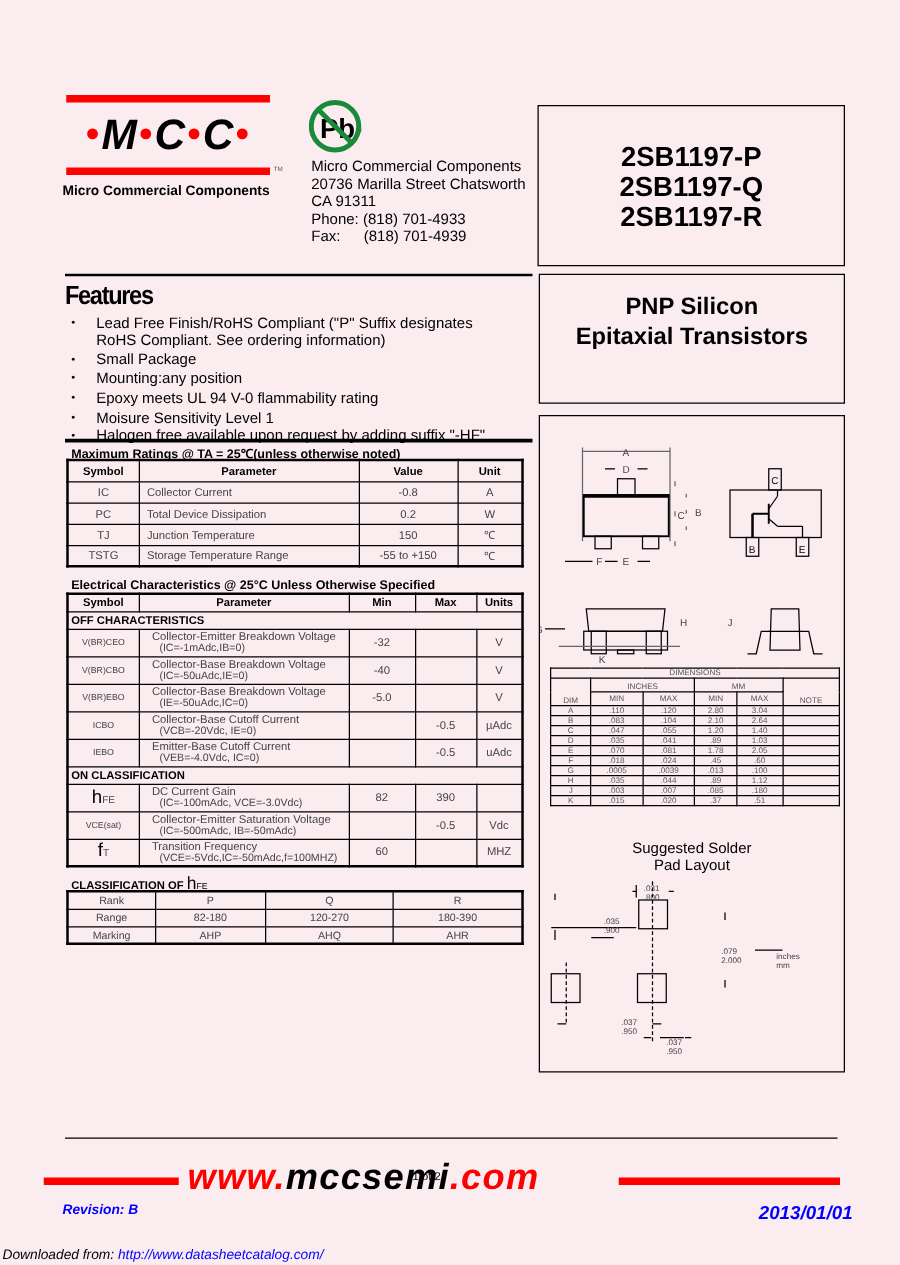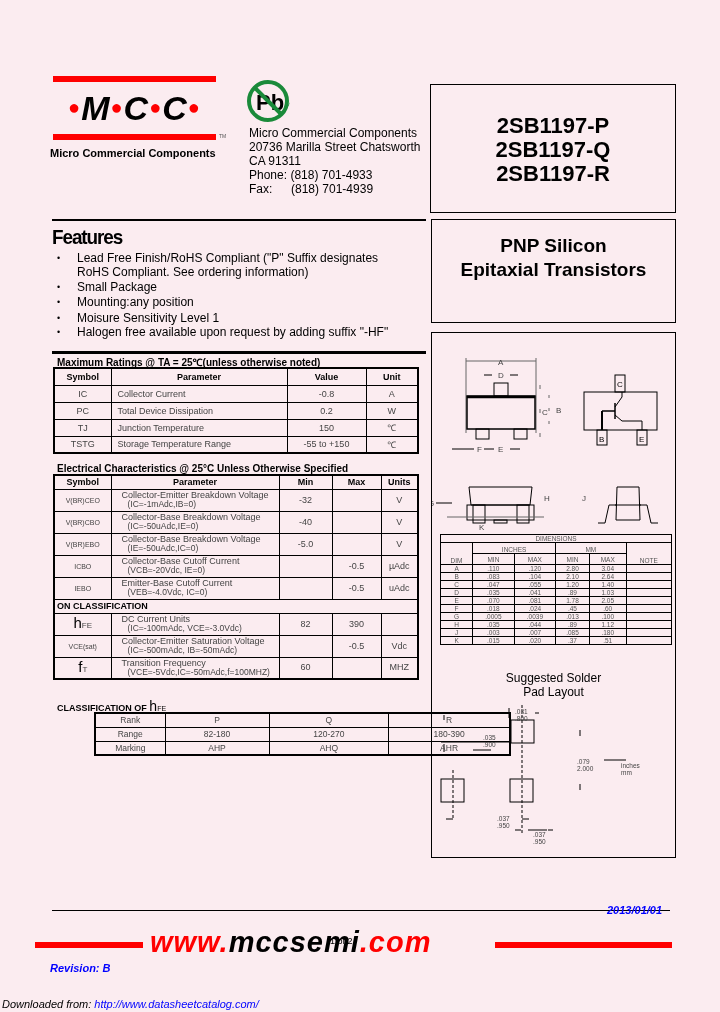--- a/index.html
+++ b/index.html
@@ -48,38 +48,38 @@
 
   .elec { left: 53px; top: 474px; width: 366px; border: 2px solid #000; }
   .elec th { height: 14px; }
   .elec td { height: 22px; line-height: 9px; }
   .elec td.param { text-align: left; padding-left: 10px; }
   .elec td.section { border-left: none; border-right: none; text-align: left; font-weight: bold; color: #000; height: 14px; padding-left: 2px; background: #fbecf0; }
   .elec .sub { display: block; padding-left: 6px; font-size: 8.5px; }
   .sym-big { font-size: 15px; color: #000; }
 
   .cls-title { position: absolute; left: 57px; top: 698px; font-size: 9px; font-weight: bold; }
-  .cls { left: 53px; top: 712px; width: 417px; border: 2px solid #000; margin-left: 41px; }
+  .cls { left: 53px; top: 712px; width: 366px; border: 2px solid #000; }
   .cls td { height: 14px; font-size: 8.5px; }
 
   
   .dims { left: 440px; top: 533px; width: 232px; }
   .dims td { font-size: 6.5px; height: 8px; line-height: 7px; color: #555; padding: 0 1px; }
   .dims .hd td { color: #555; }
 
   .solder-title { position: absolute; left: 431px; top: 671px; width: 245px; text-align: center; font-size: 12px; line-height: 14px; }
   .tiny { position: absolute; font-size: 6.5px; color: #444; line-height: 7px; }
 
   
   .foot-bar { position: absolute; height: 6px; background: #ff0000; top: 942px; }
   .url { position: absolute; left: 150px; top: 926px; font-size: 29px; font-weight: bold; font-style: italic; letter-spacing: 1px; line-height: 32px; }
   .url .red { color: #ff0000; }
   .rev { position: absolute; left: 50px; top: 962px; font-size: 11px; font-weight: bold; font-style: italic; color: #0000ff; }
   .page { position: absolute; left: 330px; top: 936px; font-size: 9px; }
-  .date { position: absolute; left: 607px; top: 904px; font-size: 11px; font-weight: bold; font-style: italic; color: #0000ff; }
+  .date { position: absolute; left: 607px; top: 962px; font-size: 15px; font-weight: bold; font-style: italic; color: #0000ff; }
   .dl { position: absolute; left: 2px; top: 998px; font-size: 11px; color: #000; font-style: italic; }
   .dl a { color: #0000ff; text-decoration: none; }
 </style>
 </head>
 <body>
 
 <div class="logo-bar" style="top:76px;"></div>
 <div class="logo-text">
   <span class="logo-dot">●</span><span>M</span><span class="logo-dot">●</span><span>C</span><span class="logo-dot">●</span><span>C</span><span class="logo-dot">●</span>
 </div>
@@ -330,20 +330,21 @@
 <div class="tiny" style="left:533px;top:831px;">
     <div>.037</div>
     <div>.950</div>
   </div>
 
 <div class="feat-title">Features</div>
 <div class="feat-list">
   <div class="feat-item" style="width:340px;">Lead Free Finish/RoHS Compliant ("P" Suffix designates RoHS Compliant.  See ordering information)</div>
   <div class="feat-item">Small Package</div>
   <div class="feat-item" style="margin-bottom:2px;">Mounting:any position</div>
+  <div class="feat-item" style="margin-bottom:2px;">Epoxy meets UL 94 V-0 flammability rating</div>
   <div class="feat-item" style="margin-bottom:0;">Moisure Sensitivity Level 1</div>
   <div class="feat-item">Halogen free available upon request by adding suffix "-HF"</div>
 </div>
 <div class="hr" style="left:52px;top:351px;width:374px;height:3px;"></div>
 
 <div class="cap" style="left:57px;top:355px;">Maximum Ratings @ TA = 25℃(unless otherwise noted)</div>
 <table class="maxr">
   <tbody>
       <tr>
     <th style="width:57px;">Symbol</th>
@@ -382,20 +383,23 @@
 <table class="elec">
   <tbody>
       <tr>
     <th style="width:57px;">Symbol</th>
     <th>Parameter</th>
     <th style="width:53px;">Min</th>
     <th style="width:49px;">Max</th>
     <th style="width:37px;">Units</th>
   </tr>
   <tr>
+        <td colspan="5" class="section">OFF CHARACTERISTICS</td>
+      </tr>
+  <tr>
         <td style="font-size:7px;">V(BR)CEO</td>
         <td class="param"><span>Collector-Emitter Breakdown Voltage</span><span class="sub">(IC=-1mAdc,IB=0)</span></td>
         <td>-32</td>
         <td></td>
         <td>V</td>
       </tr>
   <tr>
         <td style="font-size:7px;">V(BR)CBO</td>
         <td class="param"><span>Collector-Base Breakdown Voltage</span><span class="sub">(IC=-50uAdc,IE=0)</span></td>
         <td>-40</td>
@@ -421,21 +425,21 @@
         <td class="param"><span>Emitter-Base Cutoff Current</span><span class="sub">(VEB=-4.0Vdc, IC=0)</span></td>
         <td></td>
         <td>-0.5</td>
         <td>uAdc</td>
       </tr>
   <tr>
         <td colspan="5" class="section">ON CLASSIFICATION</td>
       </tr>
   <tr>
         <td><span class="sym-big">h</span><small style="font-size:8px;">FE</small></td>
-        <td class="param"><span>DC Current Units</span><span class="sub">(IC=-100mAdc, VCE=-3.0Vdc)</span></td>
+        <td class="param"><span>DC Current Gain</span><span class="sub">(IC=-100mAdc, VCE=-3.0Vdc)</span></td>
         <td>82</td>
         <td>390</td>
         <td></td>
       </tr>
   <tr>
         <td style="font-size:7px;">VCE(sat)</td>
         <td class="param"><span>Collector-Emitter Saturation Voltage</span><span class="sub">(IC=-500mAdc, IB=-50mAdc)</span></td>
         <td></td>
         <td>-0.5</td>
         <td>Vdc</td>

